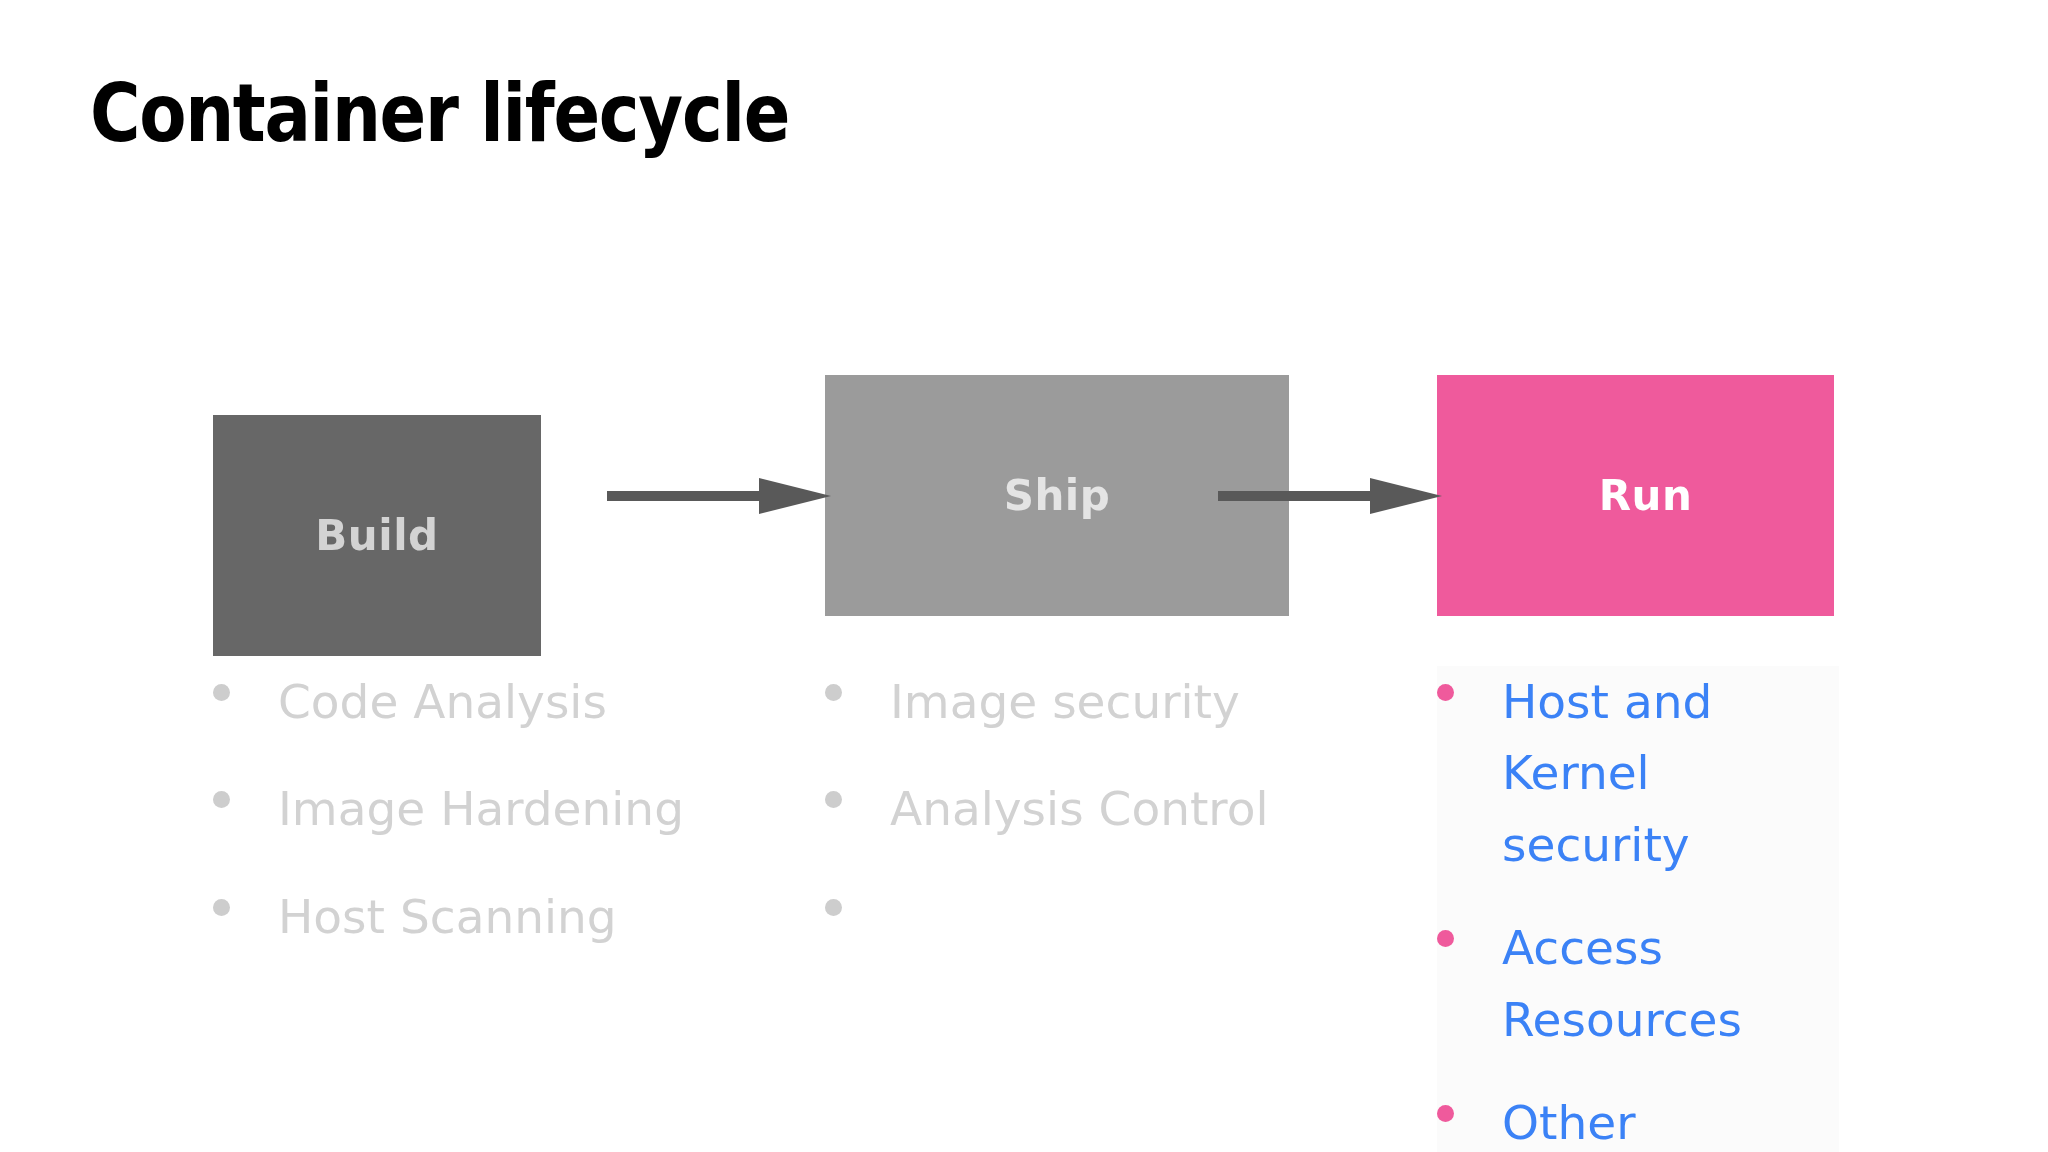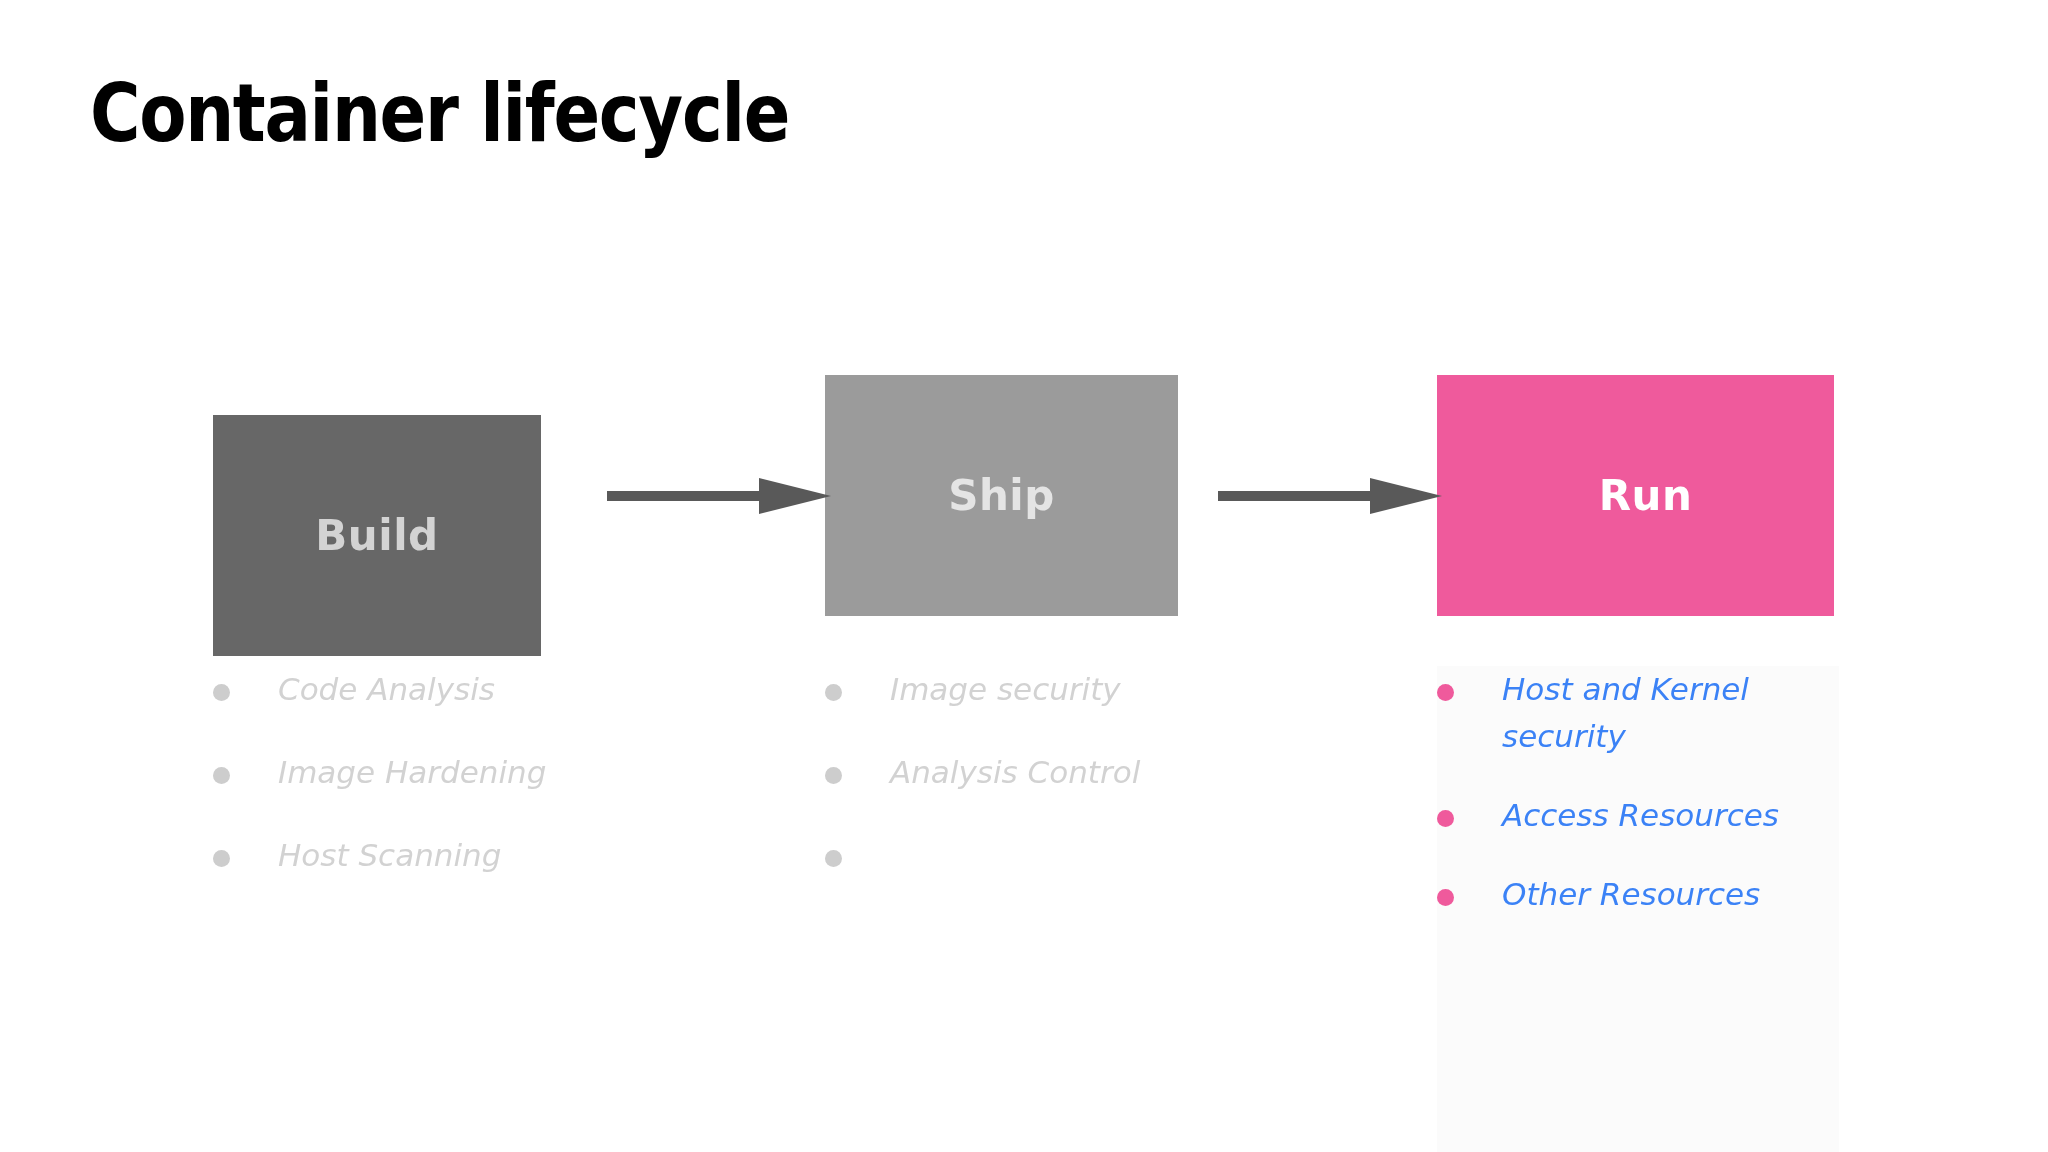--- a/index.html
+++ b/index.html
@@ -59,21 +59,21 @@
   .stage-build {
     left: 213px;
     width: 328px;
     background: #676767;
     margin-top: 40px;
   }
   .stage-build .stage-label { color: #d3d3d3; }
 
   .stage-ship {
     left: 825px;
-    width: 353px;
+    width: 464px;
     background: #9b9b9b;
   }
   .stage-ship .stage-label { color: #e4e4e4; }
 
   .stage-run {
     left: 1437px;
     width: 397px;
     background: #ef5a9c;
     padding-left: 20px;
   }
@@ -114,24 +114,23 @@
   }
   .bullet-dot {
     flex: 0 0 auto;
     width: 17px;
     height: 17px;
     border-radius: 50%;
     margin-top: 18px;
     margin-right: 48px;
   }
   .bullet-text {
-    font-size: 31px;
+    font-size: 47px;
     font-weight: 400;
     line-height: 1.52;
-    font-style: italic;
   }
 
   .col-build .bullet-dot,
   .col-ship .bullet-dot { background: #cdcdcd; }
   .col-build .bullet-text,
   .col-ship .bullet-text { color: #d2d2d2; }
 
   .col-run .bullet-dot { background: #ef5a9c; }
   .col-run .bullet-text { color: #3b82f6; }
   .col-run .bullet-item { margin-bottom: 32px; }

